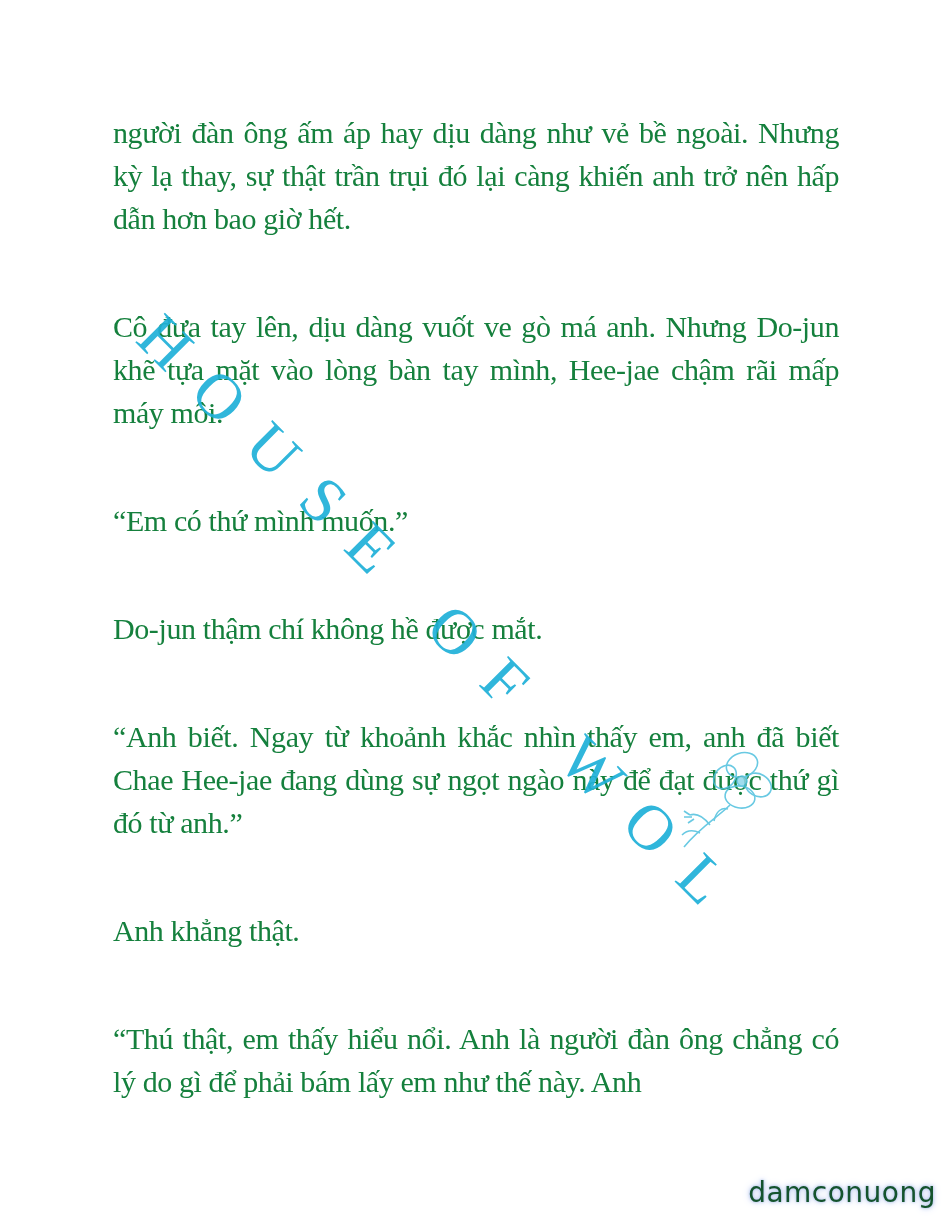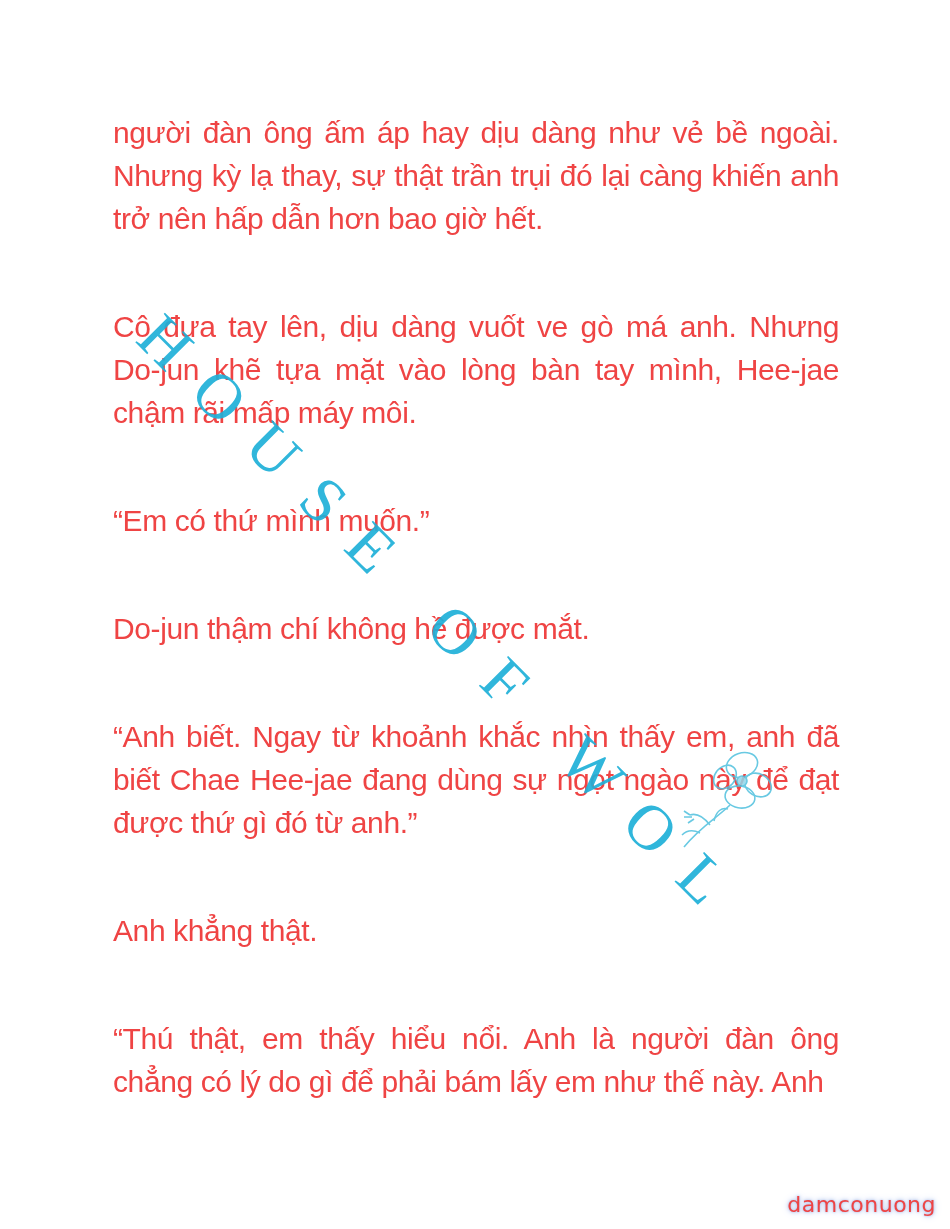--- a/index.html
+++ b/index.html
@@ -18,24 +18,24 @@
       left: 0; top: 0;
       width: 950px;
       height: 1229px;
       background: #ffffff;
     }
     .content {
       position: absolute;
       left: 113px;
       top: 111px;
       width: 726px;
-      font-family: Liberation Sans, sans-serif;
+      font-family: Liberation Serif, serif;
       font-size: 30px;
       line-height: 43px;
-      color: #ef4444;
+      color: #15803d;
       text-align: justify;
       letter-spacing: -0.4px;
       z-index: 1;
     }
     .para {
       margin: 0;
     }
     .gap-large { height: 65px; }
     .gap-mid { height: 65px; }
     .watermark {
@@ -58,24 +58,24 @@
       left: 670px;
       top: 735px;
       width: 110px;
       height: 120px;
       z-index: 2;
       opacity: 0.85;
     }
     .site-mark {
       position: absolute;
       right: 14px;
-      bottom: 12px;
+      bottom: 20px;
       font-family: "DejaVu Sans", sans-serif;
-      font-size: 22px;
-      color: #ef4444;
+      font-size: 28px;
+      color: #14532d;
       text-shadow: 0 0 4px #b8c8ee, 0 0 8px #c8d4f2, 0 0 2px #9fb3e3;
       letter-spacing: 0.5px;
       z-index: 3;
     }
   </style>
 </head>
 <body>
 
 <div class="page">
 

